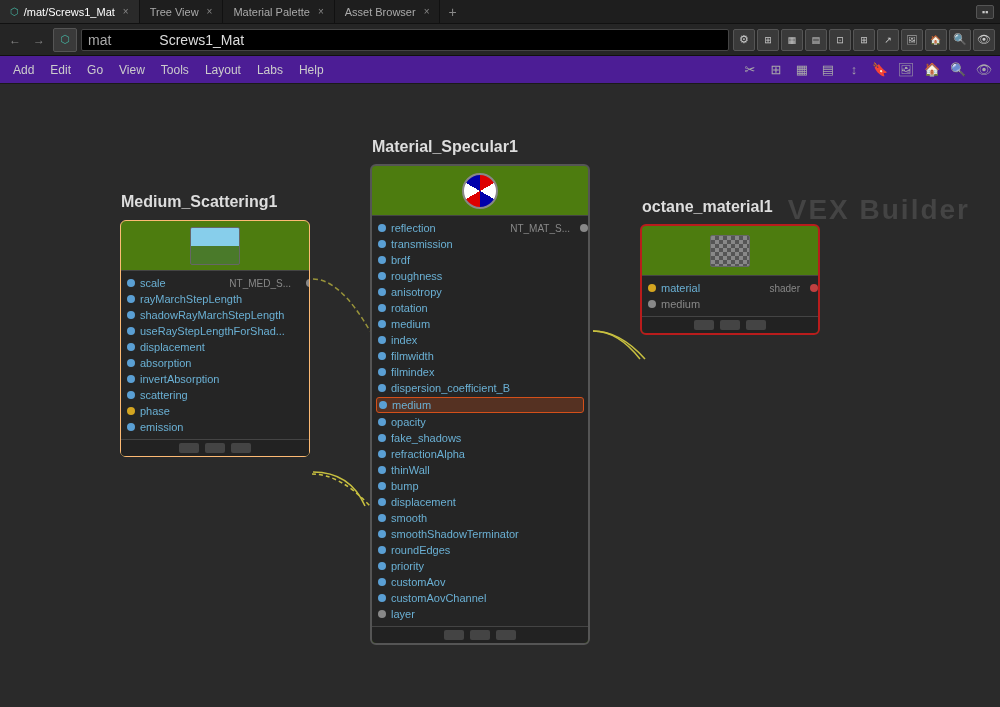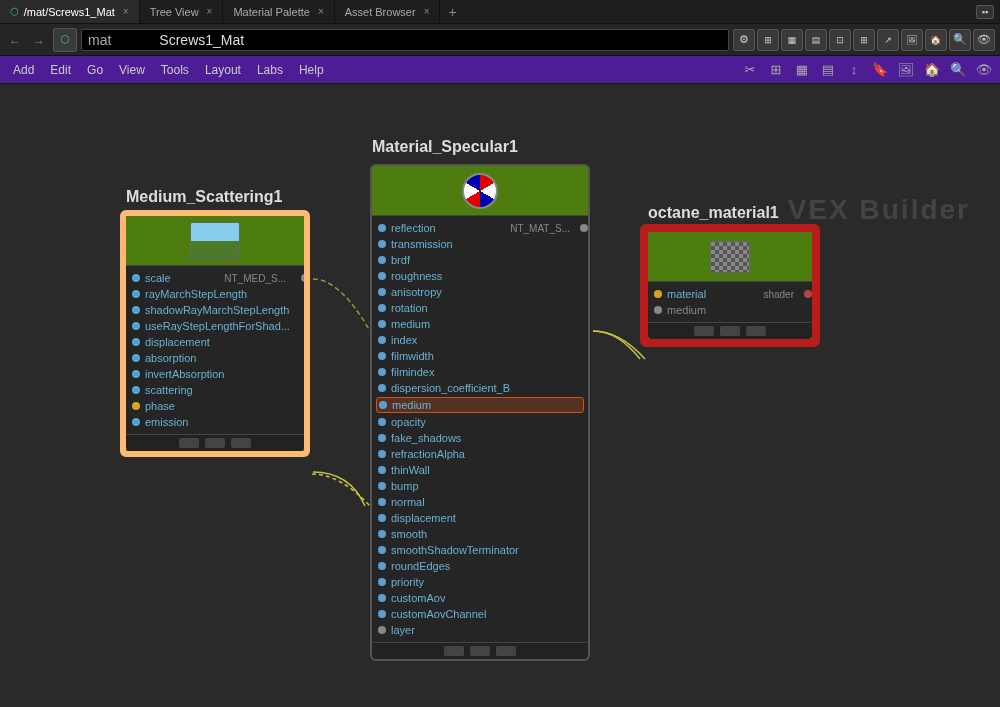--- a/index.html
+++ b/index.html
@@ -245,39 +245,39 @@
     .footer-btn {
       width: 20px;
       height: 10px;
       background: #444;
       border-radius: 2px;
     }
 
     
     .node-medium {
       left: 120px;
-      top: 126px;
+      top: 136px;
       width: 190px;
-      border: 6px solid #fdba74;
+      border: 1px solid #fdba74;
     }
 
     
     .node-specular {
       left: 370px;
       top: 80px;
       width: 220px;
       border: 2px solid #555;
     }
 
     
     .node-octane {
       left: 640px;
       top: 140px;
       width: 165px;
-      border: 8px solid #b91c1c;
+      border: 2px solid #b91c1c;
     }
 
     
     .connections-svg {
       position: absolute;
       top: 0;
       left: 0;
       width: 100%;
       height: 100%;
       pointer-events: none;
@@ -548,24 +548,20 @@
         <div class="port-row">
           <div class="port-dot"></div>
           <span class="port-label">thinWall</span>
         </div>
         <div class="port-row">
           <div class="port-dot"></div>
           <span class="port-label">bump</span>
         </div>
         <div class="port-row">
           <div class="port-dot"></div>
-          <span class="port-label">normal</span>
-        </div>
-        <div class="port-row">
-          <div class="port-dot"></div>
           <span class="port-label">displacement</span>
         </div>
         <div class="port-row">
           <div class="port-dot"></div>
           <span class="port-label">smooth</span>
         </div>
         <div class="port-row">
           <div class="port-dot"></div>
           <span class="port-label">smoothShadowTerminator</span>
         </div>

